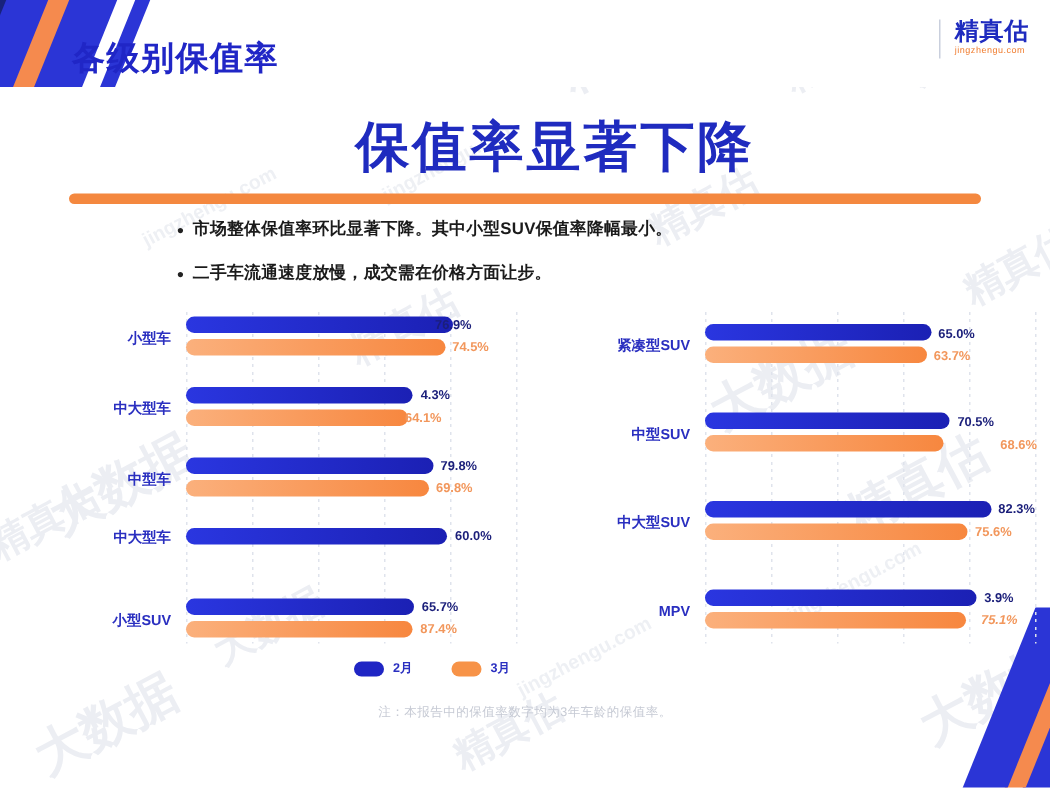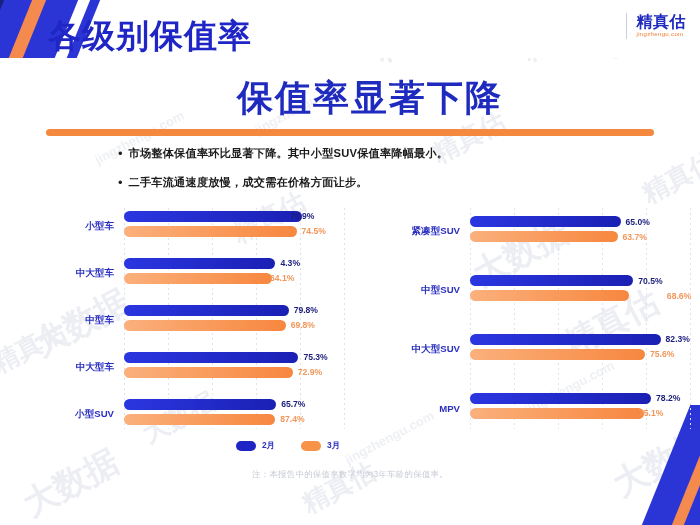--- a/index.html
+++ b/index.html
@@ -34,22 +34,22 @@
   }
   .stripe { position:absolute; top:-30px; height:130px; transform:skewX(-22deg); }
   .s1 { left:-34px; width:26px;  background:#18227d; }
   .s2 { left:-10px; width:30px;  background:#2b35d6; }
   .s3 { left:18px;  width:16px;  background:#f58a4e; }
   .s4 { left:32px;  width:34px;  background:#2b35d6; }
   .s5 { left:64px;  width:14px;  background:#ffffff; }
   .s6 { left:76px;  width:10px;  background:#2b35d6; }
 
   .header-title {
-    position:absolute; left:48px; top:14px;
-    font-size:33px; font-weight:bold; color:#2026c6;
+    position:absolute; left:48px; top:24px;
+    font-size:22px; font-weight:bold; color:#2026c6;
     letter-spacing:1px; z-index:4;
   }
 
   .brand { position:absolute; right:14px; top:13px; display:flex; align-items:center; gap:10px; z-index:4; }
   .brand-left { display:flex; align-items:center; gap:5px; }
   .cada-mark { width:26px; height:26px; position:relative; }
   .cada-mark .swoosh {
     position:absolute; inset:0;
     border-radius:50%;
     background:
@@ -240,25 +240,21 @@
             </div>
             <div class="bar-row">
               <div class="bar orange" style="width: 161.642px;"></div>
               <div class="bar-val orange" style="left: 166.642px;">69.8%</div>
             </div>
           </div>
           <div class="group" style="top: 151.5px;">
             <div class="cat-label">中大型车</div>
             <div class="bar-row">
               <div class="bar blue" style="width: 174.379px;"></div>
-              <div class="bar-val blue" style="left: 179.379px;">75.3%</div>
-            </div>
-            <div class="bar-row">
-              <div class="bar orange" style="width: 168.821px;"></div>
-              <div class="bar-val orange" style="left: 173.821px;">72.9%</div>
+              <div class="bar-val blue" style="left: 179.379px;">60.0%</div>
             </div>
           </div>
           <div class="group" style="top: 198.5px;">
             <div class="cat-label">小型SUV</div>
             <div class="bar-row">
               <div class="bar blue" style="width: 152.147px;"></div>
               <div class="bar-val blue" style="left: 157.147px;">65.7%</div>
             </div>
             <div class="bar-row">
               <div class="bar orange" style="width: 151.221px;"></div>
@@ -307,25 +303,25 @@
             </div>
             <div class="bar-row">
               <div class="bar orange" style="width: 175.074px;"></div>
               <div class="bar-val orange" style="left: 180.074px;">75.6%</div>
             </div>
           </div>
           <div class="group" style="top: 192.625px;">
             <div class="cat-label">MPV</div>
             <div class="bar-row">
               <div class="bar blue" style="width: 181.095px;"></div>
-              <div class="bar-val blue" style="left: 186.095px;">78.2%</div>
+              <div class="bar-val blue" style="left: 186.095px;">3.9%</div>
             </div>
             <div class="bar-row">
               <div class="bar orange" style="width: 173.916px;"></div>
-              <div class="bar-val orange" style="left: 169px;">75.1%</div>
+              <div class="bar-val orange" style="left: 184px; font-style: italic;">75.1%</div>
             </div>
           </div>
         </div>
       </div>
   </div>
 
   <div class="legend" id="legend">
       <div class="legend-item">
         <div class="legend-swatch blue"></div>
         <div class="legend-label">2月</div>

